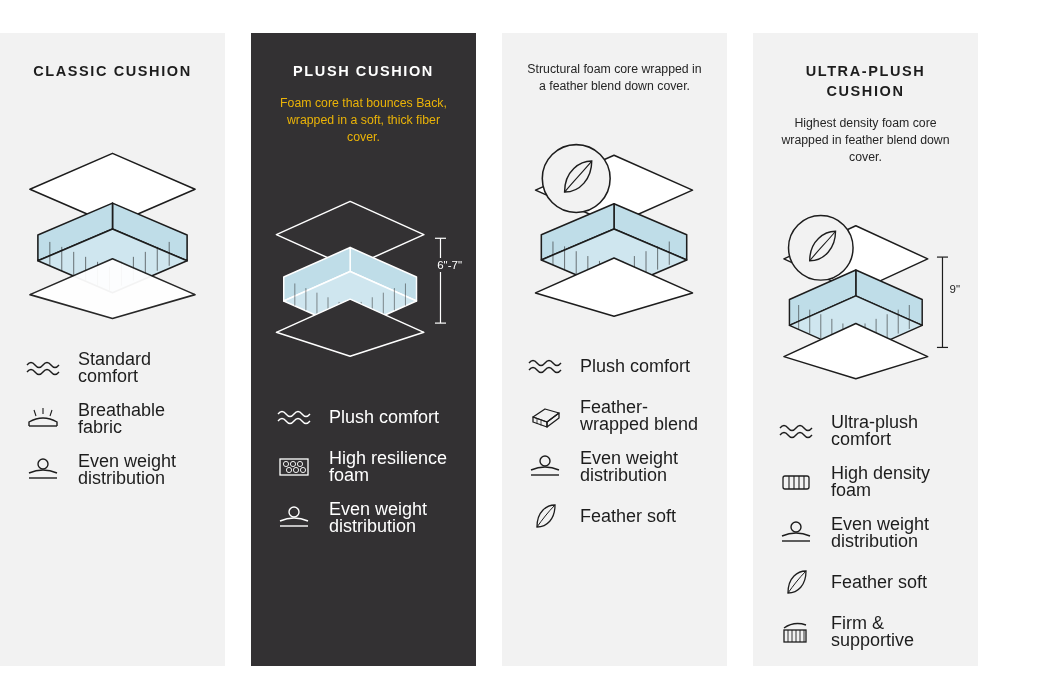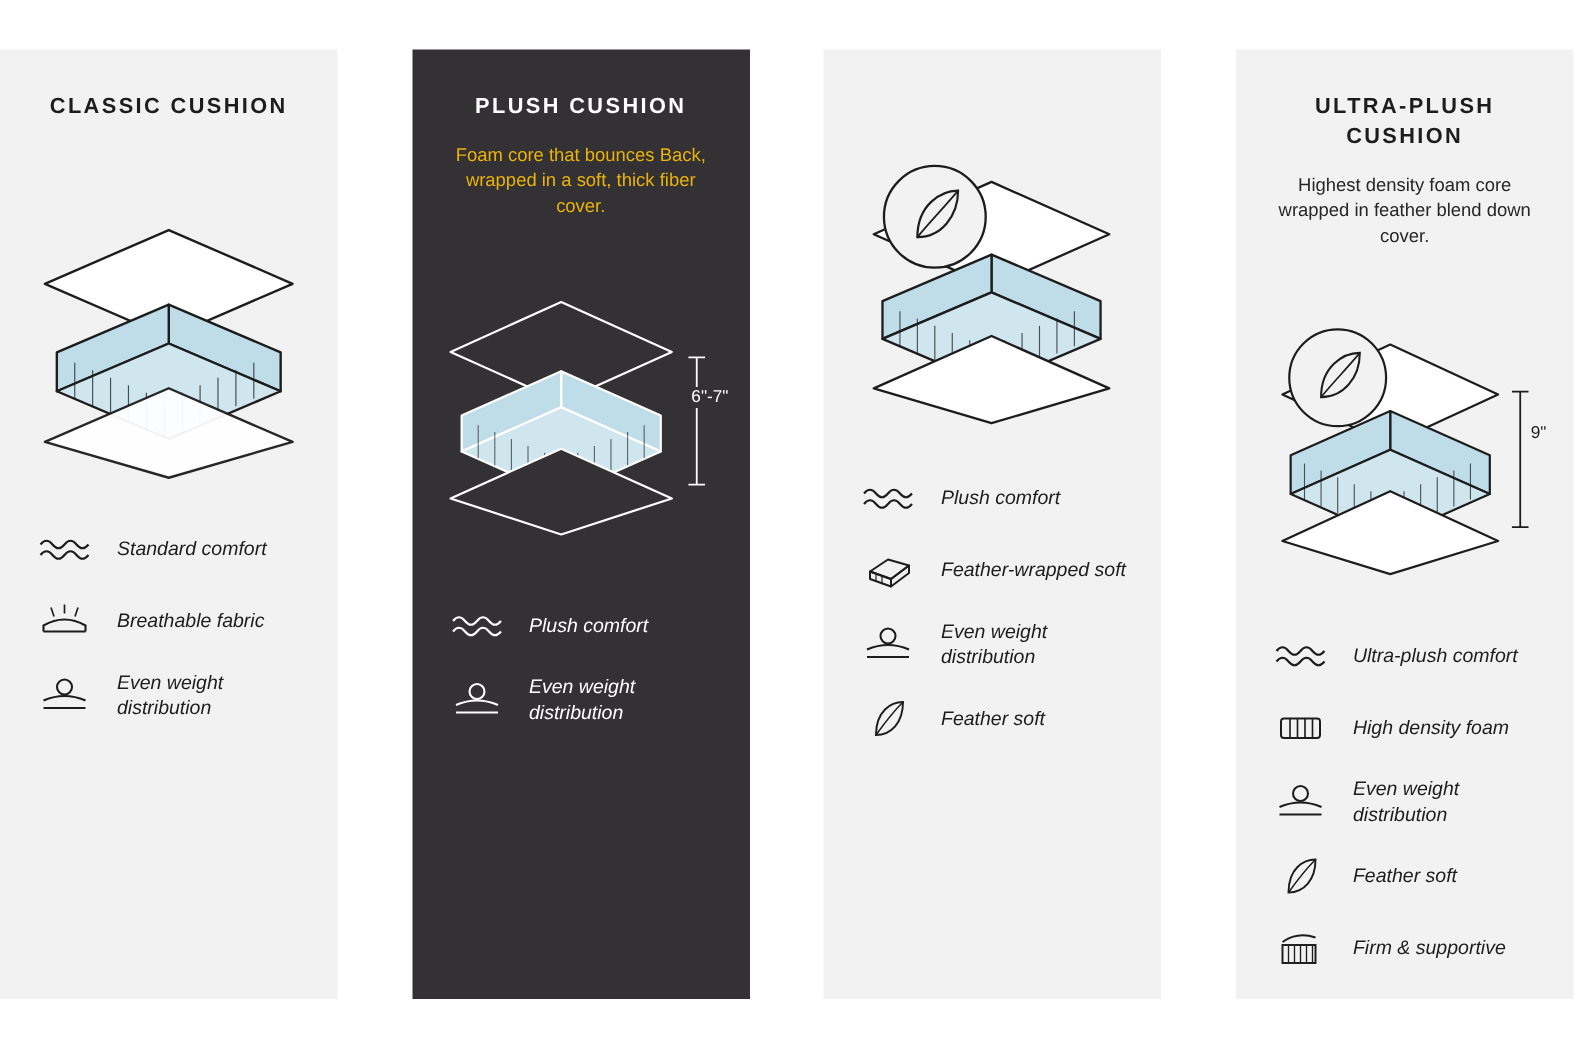--- a/index.html
+++ b/index.html
@@ -12,21 +12,21 @@
     height: 700px;
     font-family: "Liberation Sans", sans-serif;
     overflow: hidden;
   }
   .board {
     position: relative;
     width: 1049px;
     height: 700px;
     background: #ffffff;
     display: flex;
-    justify-content: space-between;
+    justify-content: flex-start;
     align-items: flex-start;
     gap: 26px;
     padding-top: 33px;
     box-sizing: border-box;
   }
   .card {
     width: 225px;
     height: 633px;
     box-sizing: border-box;
     position: relative;
@@ -84,24 +84,23 @@
   }
   .feature-icon {
     width: 42px;
     min-width: 42px;
     height: 30px;
     display: flex;
     align-items: center;
     justify-content: center;
   }
   .feature-label {
-    font-size: 13px;
+    font-size: 18px;
     line-height: 16.5px;
     color: #1d1d1d;
-    font-style: italic;
   }
   .card.dark .feature-label {
     color: #ffffff;
   }
   .dim-label {
     font-size: 11.5px;
   }
 </style>
 </head>
 <body>
@@ -214,31 +213,48 @@
           <svg width="36" height="20" viewBox="0 0 36 20">
               <path d="M2 7 q4 -5 8 0 q4 5 8 0 q4 -5 8 0 q4 5 8 0" fill="none" stroke="#ffffff" stroke-width="1.4"></path>
               <path d="M2 14 q4 -5 8 0 q4 5 8 0 q4 -5 8 0 q4 5 8 0" fill="none" stroke="#ffffff" stroke-width="1.4"></path>
             </svg>
         </span>
         <span class="feature-label">Plush comfort</span>
       </div>
       <div class="feature">
         <span class="feature-icon">
           <svg width="36" height="26" viewBox="0 0 36 26">
+              <rect x="4" y="5" width="28" height="16" fill="none" stroke="#ffffff" stroke-width="1.3"></rect>
+              <g stroke="#ffffff" stroke-width="0.9">
+                <circle cx="10" cy="10" r="2.6" fill="none"></circle>
+                <circle cx="17" cy="10" r="2.6" fill="none"></circle>
+                <circle cx="24" cy="10" r="2.6" fill="none"></circle>
+                <circle cx="13" cy="16" r="2.6" fill="none"></circle>
+                <circle cx="20" cy="16" r="2.6" fill="none"></circle>
+                <circle cx="27" cy="16" r="2.6" fill="none"></circle>
+              </g>
+            </svg>
+        </span>
+        <span class="feature-label">High resilience foam</span>
+      </div>
+      <div class="feature">
+        <span class="feature-icon">
+          <svg width="36" height="26" viewBox="0 0 36 26">
               <circle cx="18" cy="7" r="5" fill="none" stroke="#ffffff" stroke-width="1.4"></circle>
               <path d="M4 16 q14 -6 28 0" fill="none" stroke="#ffffff" stroke-width="1.4"></path>
               <path d="M4 21 h28" fill="none" stroke="#ffffff" stroke-width="1.4"></path>
             </svg>
         </span>
         <span class="feature-label">Even weight distribution</span>
       </div>
     </div>
   </div>
 
   <div class="card">
+    <div class="card-sub">Structural foam core wrapped in a feather blend down cover.</div>
 
     <div class="art">
       <svg width="195" height="195" viewBox="0 0 195 195">
         <polygon points="97,24 178,60 97,96 16,60" fill="#ffffff" stroke="#1d1d1d" stroke-width="1.6" stroke-linejoin="round"></polygon>
         <polygon points="97,74 172,106 172,132 97,100" fill="#bfdde8" stroke="#1d1d1d" stroke-width="1.6" stroke-linejoin="round"></polygon>
         <polygon points="97,74 22,106 22,132 97,100" fill="#bfdde8" stroke="#1d1d1d" stroke-width="1.6" stroke-linejoin="round"></polygon>
         <polygon points="97,100 172,132 97,164 22,132" fill="#cfe6ef" stroke="#1d1d1d" stroke-width="1.6" stroke-linejoin="round"></polygon>
         <g stroke="#1d1d1d" stroke-width="0.8" opacity="0.75">
           <line x1="34" y1="113" x2="34" y2="137"></line>
             <line x1="46" y1="118" x2="46" y2="142"></line>
@@ -275,21 +291,21 @@
           <svg width="40" height="26" viewBox="0 0 40 26">
               <polygon points="8,14 20,6 34,10 22,19" fill="none" stroke="#1d1d1d" stroke-width="1.3" stroke-linejoin="round"></polygon>
               <polygon points="8,14 8,19 22,24 22,19" fill="none" stroke="#1d1d1d" stroke-width="1.3" stroke-linejoin="round"></polygon>
               <polygon points="22,19 22,24 34,15 34,10" fill="none" stroke="#1d1d1d" stroke-width="1.3" stroke-linejoin="round"></polygon>
               <g stroke="#1d1d1d" stroke-width="0.8">
                 <line x1="12" y1="16" x2="12" y2="21"></line>
                 <line x1="16" y1="17.5" x2="16" y2="22.5"></line>
               </g>
             </svg>
         </span>
-        <span class="feature-label">Feather-wrapped soft</span>
+        <span class="feature-label">Feather-wrapped blend</span>
       </div>
       <div class="feature">
         <span class="feature-icon">
           <svg width="36" height="26" viewBox="0 0 36 26">
               <circle cx="18" cy="7" r="5" fill="none" stroke="#1d1d1d" stroke-width="1.4"></circle>
               <path d="M4 16 q14 -6 28 0" fill="none" stroke="#1d1d1d" stroke-width="1.4"></path>
               <path d="M4 21 h28" fill="none" stroke="#1d1d1d" stroke-width="1.4"></path>
             </svg>
         </span>
         <span class="feature-label">Even weight distribution</span>

